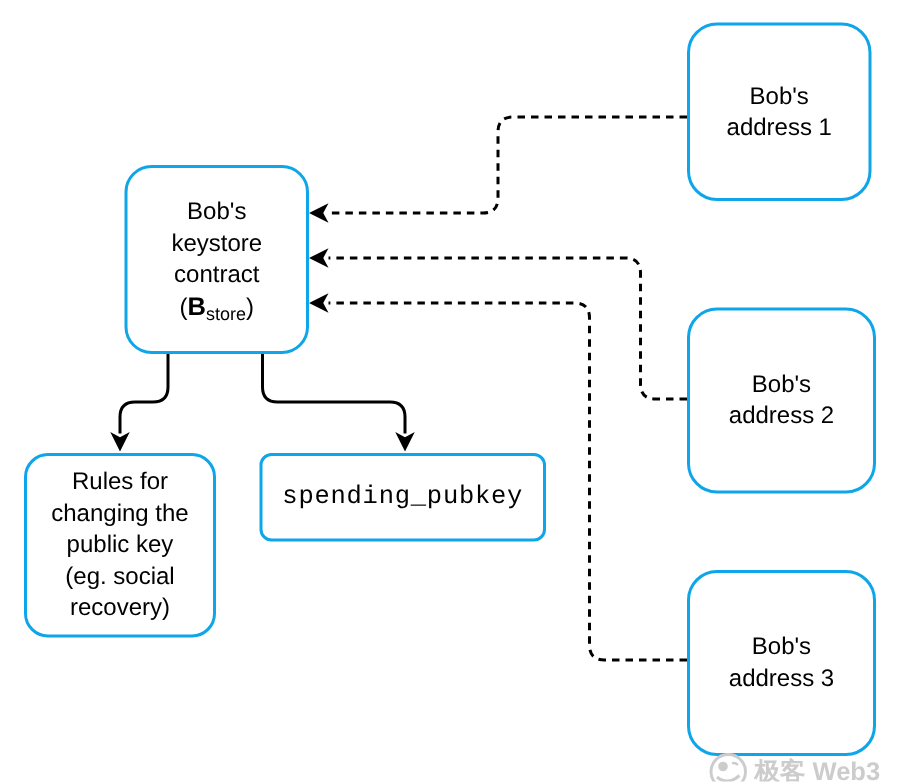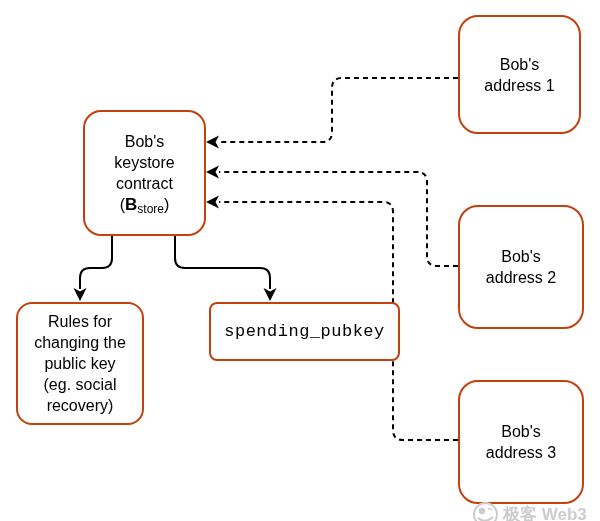--- a/index.html
+++ b/index.html
@@ -10,37 +10,37 @@
     overflow:hidden;
     font-family:"Liberation Sans",sans-serif;
     color:#000;
   }
   .connector-layer{
     position:absolute;left:0;top:0;width:600px;height:521px;
   }
   .node{
     position:absolute;
     box-sizing:border-box;
-    border:2px solid #c2410c;
+    border:2px solid #0ea5e9;
     background:#fff;
     display:flex;
     align-items:center;
     justify-content:center;
     text-align:center;
     font-size:16px;
     line-height:21px;
   }
   .pre{white-space:pre-line;}
   .node-keystore{left:83px;top:110px;width:123px;height:126px;border-radius:18px;}
   .node-addr1{left:458px;top:15px;width:123px;height:119px;border-radius:20px;}
   .node-addr2{left:458px;top:205px;width:126px;height:124px;border-radius:20px;}
   .node-addr3{left:458px;top:380px;width:126px;height:124px;border-radius:20px;}
   .node-rules{left:16px;top:302px;width:128px;height:123px;border-radius:16px;}
   .node-spending{left:173px;top:302px;width:191px;height:59px;border-radius:8px;
-    font-family:"Liberation Mono","DejaVu Sans Mono",monospace;font-size:17px;letter-spacing:0.5px;margin-left:36px;}
+    font-family:"Liberation Mono","DejaVu Sans Mono",monospace;font-size:17px;letter-spacing:0.5px;}
   .sym-line{display:block;}
   .sym-line b{font-weight:bold;font-size:17px;}
   .sym-line sub{font-weight:normal;font-size:12px;vertical-align:-3px;line-height:0;}
   .watermark{
     position:absolute;left:472px;top:462px;
     display:flex;align-items:center;gap:4px;
     color:#cccccc;
     margin-top:39px;
   }
   .watermark .wtext{

